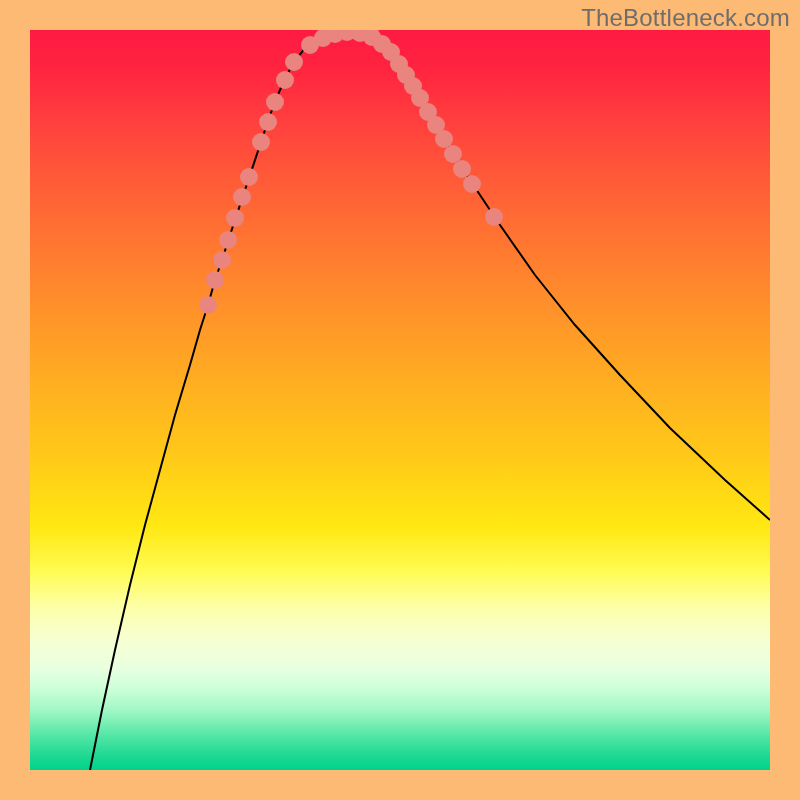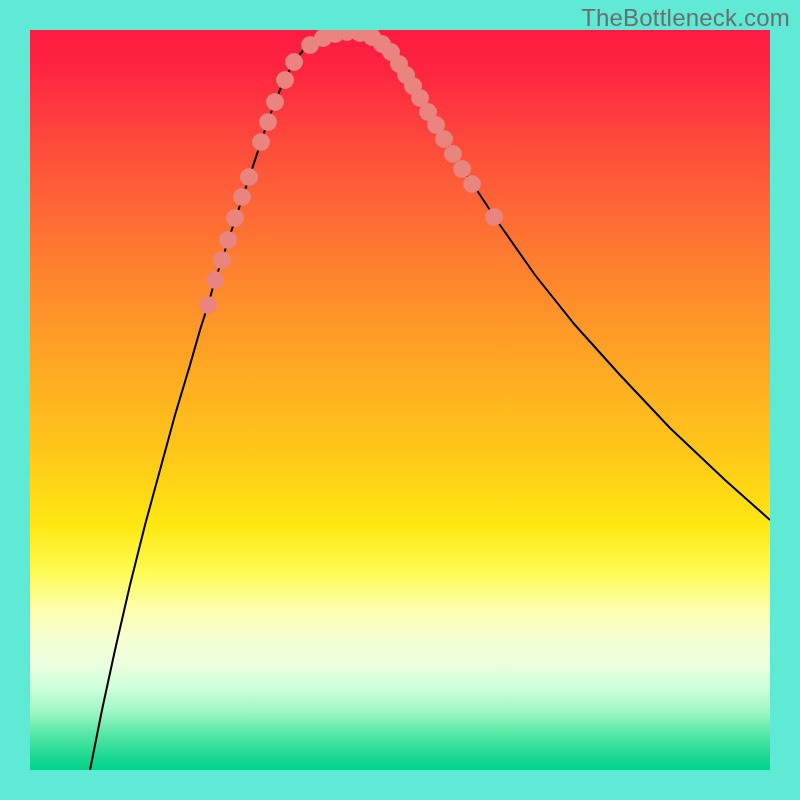--- a/index.html
+++ b/index.html
@@ -9,21 +9,21 @@
     height: 800px;
     overflow: hidden;
     background: #000;
     font-family: Arial, Helvetica, sans-serif;
   }
   .frame {
     position: absolute;
     top: 0; left: 0;
     width: 800px;
     height: 800px;
-    background: #5eead4;
+    background: #fdba74;
   }
   .plot {
     position: absolute;
     top: 30px;
     left: 30px;
     width: 740px;
     height: 740px;
     overflow: hidden;
   }
   .gradient {

